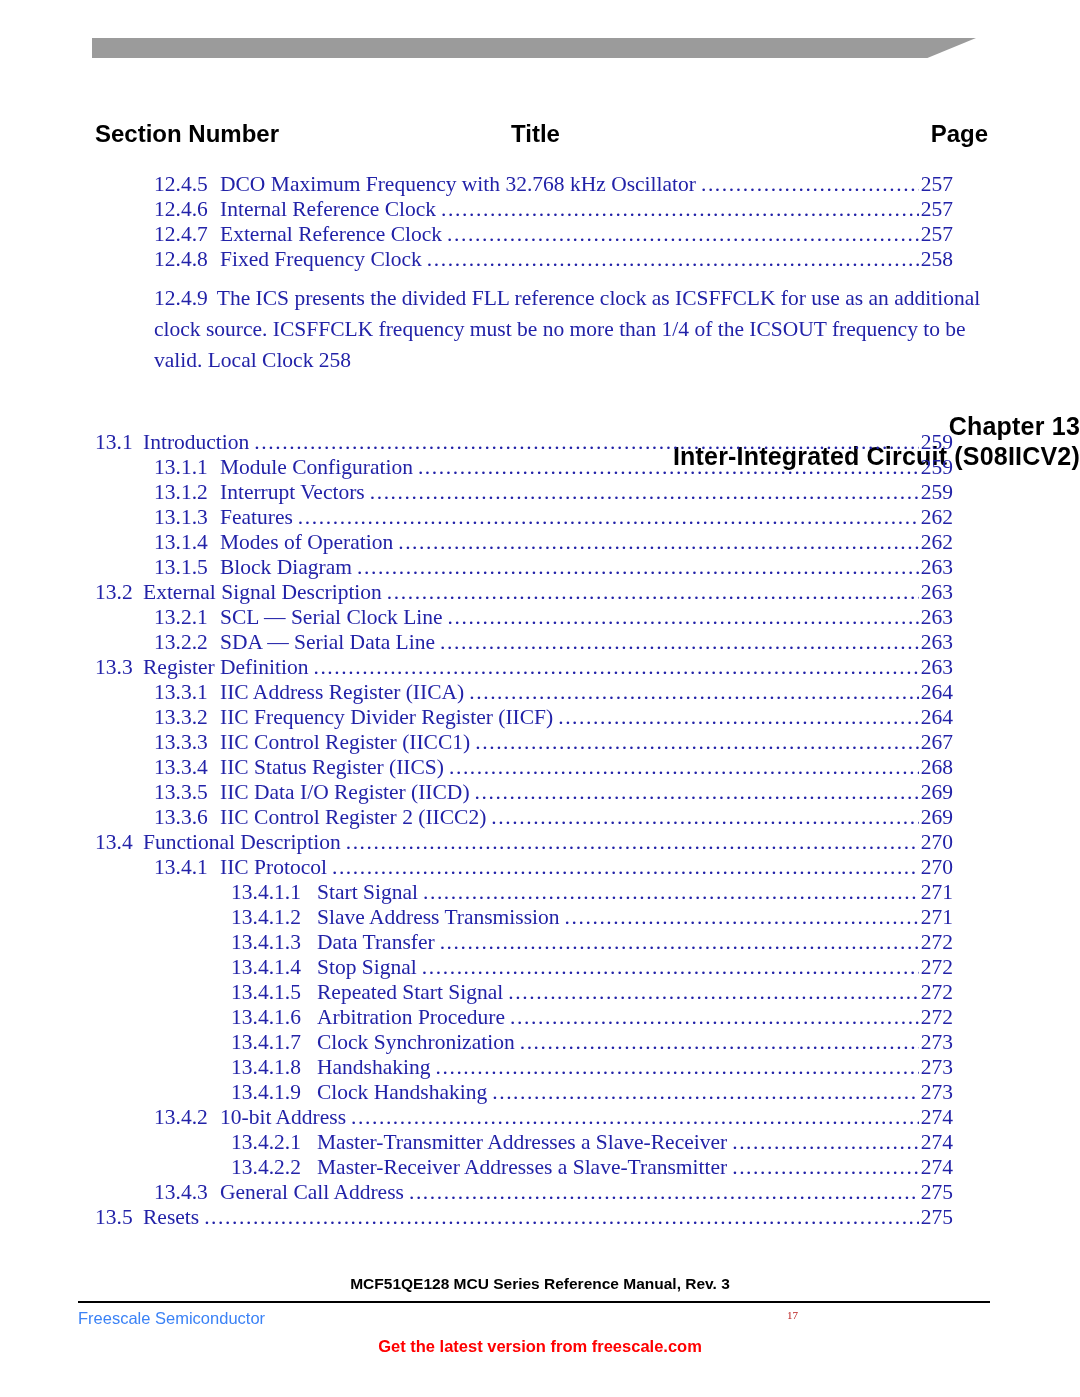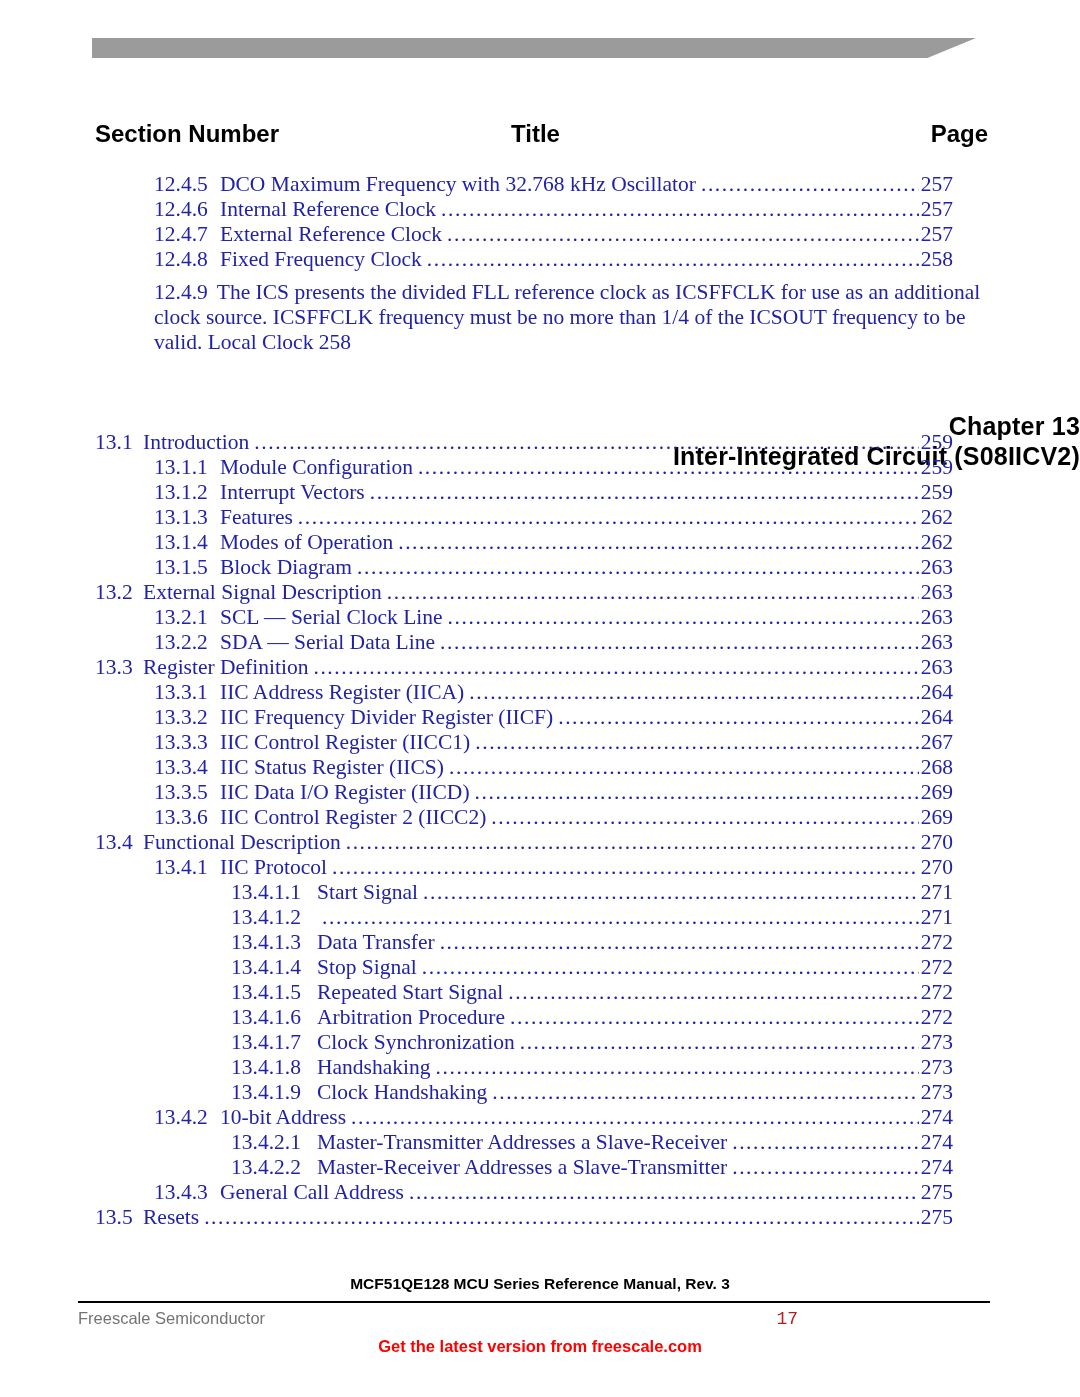--- a/index.html
+++ b/index.html
@@ -127,21 +127,21 @@
   .toc-wrap {
     color: #2222a8;
     font-family: "Liberation Serif", serif;
     font-size: 21.5px;
     line-height: 25px;
     padding-left: 154px;
     padding-right: 95px;
     box-sizing: border-box;
     text-indent: -0px;
   }
-  .toc-wrap .wline { display: block; white-space: normal; }
+  .toc-wrap .wline { display: block; white-space: normal; margin-top: 6px; }
   .toc-wrap .wline.first .wnum { margin-right: 9px; }
 
   
   .chapter-head {
     position: absolute;
     left: 0;
     top: 368px;
     width: 1080px;
     text-align: right;
     font-family: "Liberation Sans", sans-serif;
@@ -186,29 +186,29 @@
     width: 912px;
     height: 2px;
     background: #000000;
   }
   .footer .company {
     position: absolute;
     left: 78px;
     top: 52px;
     font-family: "Liberation Sans", sans-serif;
     font-size: 16.5px;
-    color: #737373;
+    color: #3b82f6;
     text-align: right;
   }
   .footer .pagenum {
     position: absolute;
     right: 90px;
     top: 52px;
-    font-family: Liberation Mono, monospace;
-    font-size: 18px;
+    font-family: Liberation Serif, serif;
+    font-size: 11px;
     color: #b91c1c;
   }
   .footer .promo {
     position: absolute;
     left: 0;
     top: 80px;
     width: 1080px;
     text-align: center;
     font-family: "Liberation Sans", sans-serif;
     font-weight: bold;
@@ -379,20 +379,21 @@
       <span class="page">270</span>
     </div>
     <div class="toc-entry lvl4">
       <span class="num">13.4.1.1</span>
       <span class="label">Start Signal</span>
       <span class="leader"></span>
       <span class="page">271</span>
     </div>
     <div class="toc-entry lvl4">
       <span class="num">13.4.1.2</span>
+      <span class="label">Slave Address Transmission</span>
       <span class="leader"></span>
       <span class="page">271</span>
     </div>
     <div class="toc-entry lvl4">
       <span class="num">13.4.1.3</span>
       <span class="label">Data Transfer</span>
       <span class="leader"></span>
       <span class="page">272</span>
     </div>
     <div class="toc-entry lvl4">

